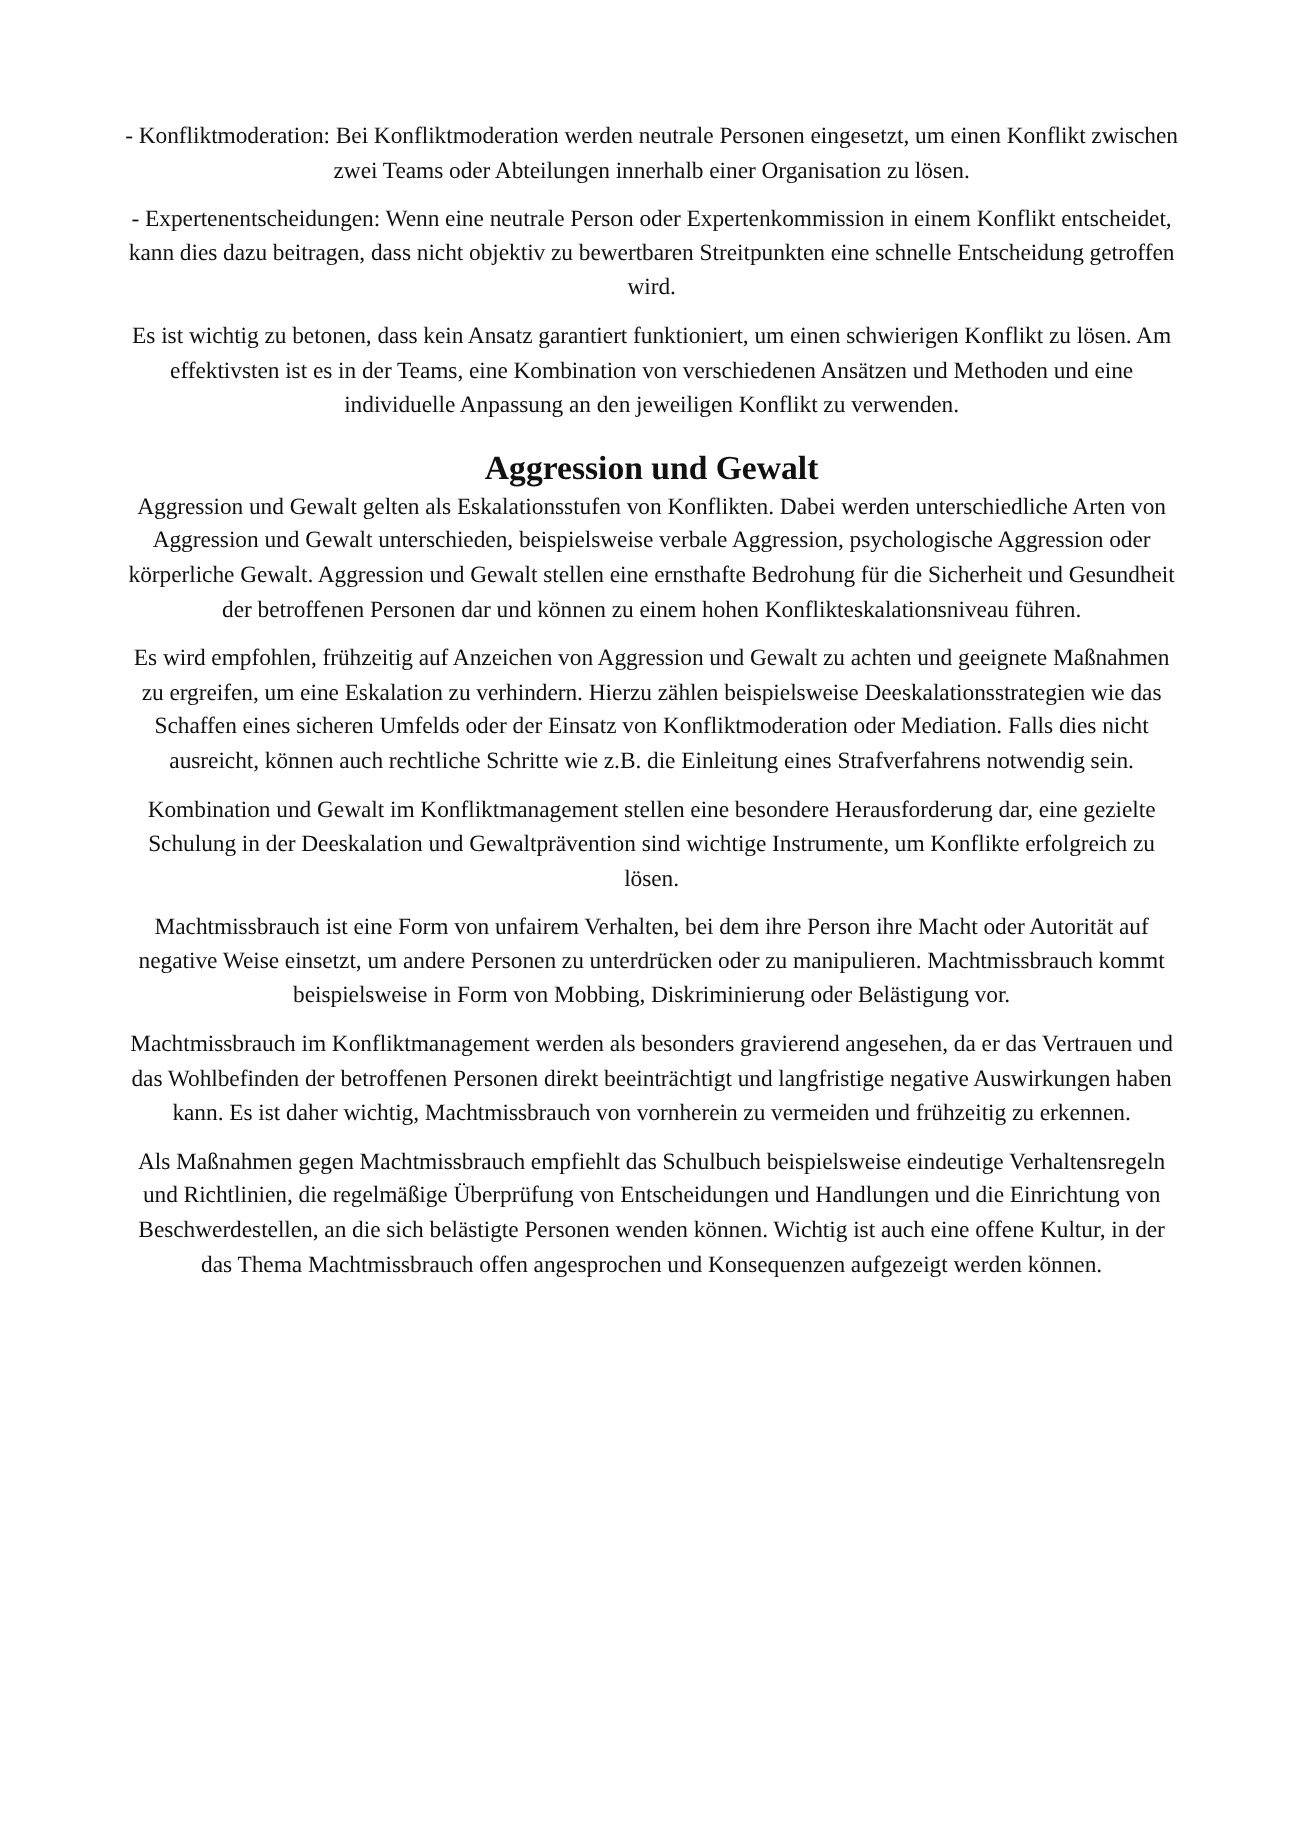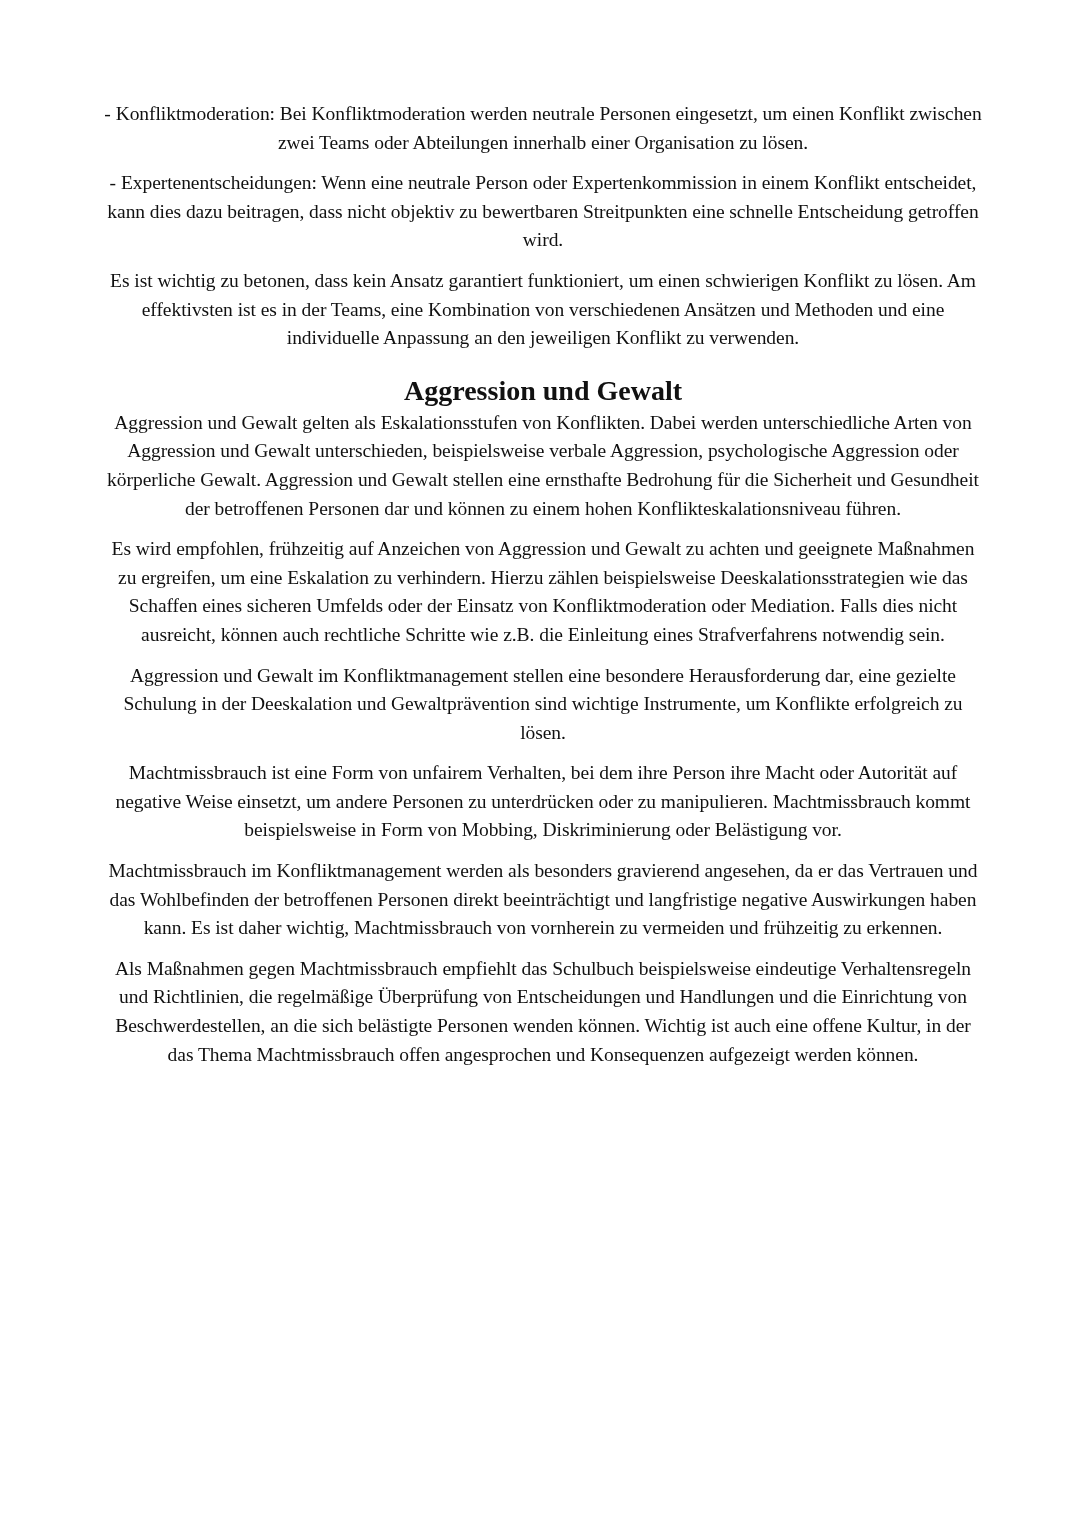--- a/index.html
+++ b/index.html
@@ -39,18 +39,18 @@
 <body>
 
 <div class="page">
   <p>- Konfliktmoderation: Bei Konfliktmoderation werden neutrale Personen eingesetzt, um einen Konflikt zwischen zwei Teams oder Abteilungen innerhalb einer Organisation zu lösen.</p>
   <p>- Expertenentscheidungen: Wenn eine neutrale Person oder Expertenkommission in einem Konflikt entscheidet, kann dies dazu beitragen, dass nicht objektiv zu bewertbaren Streitpunkten eine schnelle Entscheidung getroffen wird.</p>
   <p>Es ist wichtig zu betonen, dass kein Ansatz garantiert funktioniert, um einen schwierigen Konflikt zu lösen. Am effektivsten ist es in der Teams, eine Kombination von verschiedenen Ansätzen und Methoden und eine individuelle Anpassung an den jeweiligen Konflikt zu verwenden.</p>
 
   <h2>Aggression und Gewalt</h2>
   <p>Aggression und Gewalt gelten als Eskalationsstufen von Konflikten. Dabei werden unterschiedliche Arten von Aggression und Gewalt unterschieden, beispielsweise verbale Aggression, psychologische Aggression oder körperliche Gewalt. Aggression und Gewalt stellen eine ernsthafte Bedrohung für die Sicherheit und Gesundheit der betroffenen Personen dar und können zu einem hohen Konflikteskalationsniveau führen.</p>
   <p>Es wird empfohlen, frühzeitig auf Anzeichen von Aggression und Gewalt zu achten und geeignete Maßnahmen zu ergreifen, um eine Eskalation zu verhindern. Hierzu zählen beispielsweise Deeskalationsstrategien wie das Schaffen eines sicheren Umfelds oder der Einsatz von Konfliktmoderation oder Mediation. Falls dies nicht ausreicht, können auch rechtliche Schritte wie z.B. die Einleitung eines Strafverfahrens notwendig sein.</p>
-  <p>Aggression und Gewalt im Konfliktmanagement stellen eine besondere Herausforderung dar, eine gezielte Schulung in der Deeskalation und Gewaltprävention sind wichtige Instrumente, um Konflikte erfolgreich zu lösen.</p>
+  <p>Kombination und Gewalt im Konfliktmanagement stellen eine besondere Herausforderung dar, eine gezielte Schulung in der Deeskalation und Gewaltprävention sind wichtige Instrumente, um Konflikte erfolgreich zu lösen.</p>
 
   <p>Machtmissbrauch ist eine Form von unfairem Verhalten, bei dem ihre Person ihre Macht oder Autorität auf negative Weise einsetzt, um andere Personen zu unterdrücken oder zu manipulieren. Machtmissbrauch kommt beispielsweise in Form von Mobbing, Diskriminierung oder Belästigung vor.</p>
   <p>Machtmissbrauch im Konfliktmanagement werden  als besonders gravierend angesehen, da er das Vertrauen und das Wohlbefinden der betroffenen Personen direkt beeinträchtigt und langfristige negative Auswirkungen haben kann. Es ist daher wichtig, Machtmissbrauch von vornherein zu vermeiden und frühzeitig zu erkennen.</p>
   <p>Als Maßnahmen gegen Machtmissbrauch empfiehlt das Schulbuch beispielsweise eindeutige Verhaltensregeln und Richtlinien, die regelmäßige Überprüfung von Entscheidungen und Handlungen und die Einrichtung von Beschwerdestellen, an die sich belästigte Personen wenden können. Wichtig ist auch eine offene Kultur, in der das Thema Machtmissbrauch offen angesprochen und Konsequenzen aufgezeigt werden können.</p>
 </div>
 
 </body></html>

